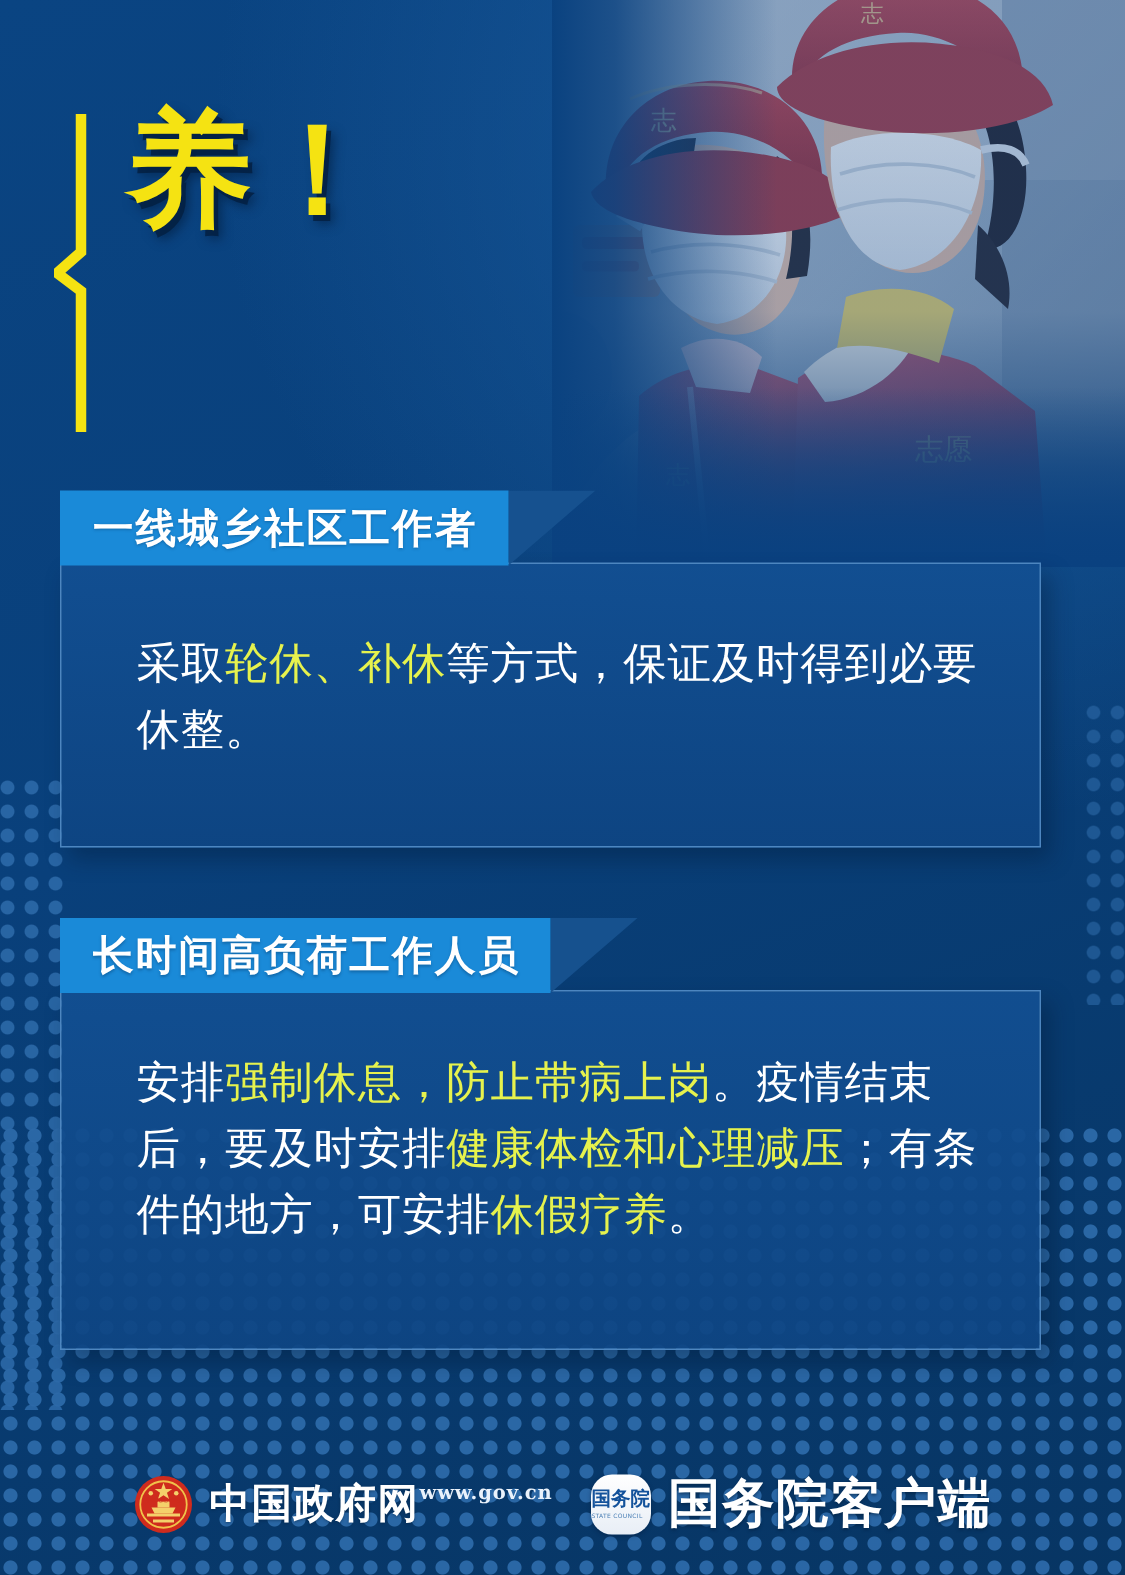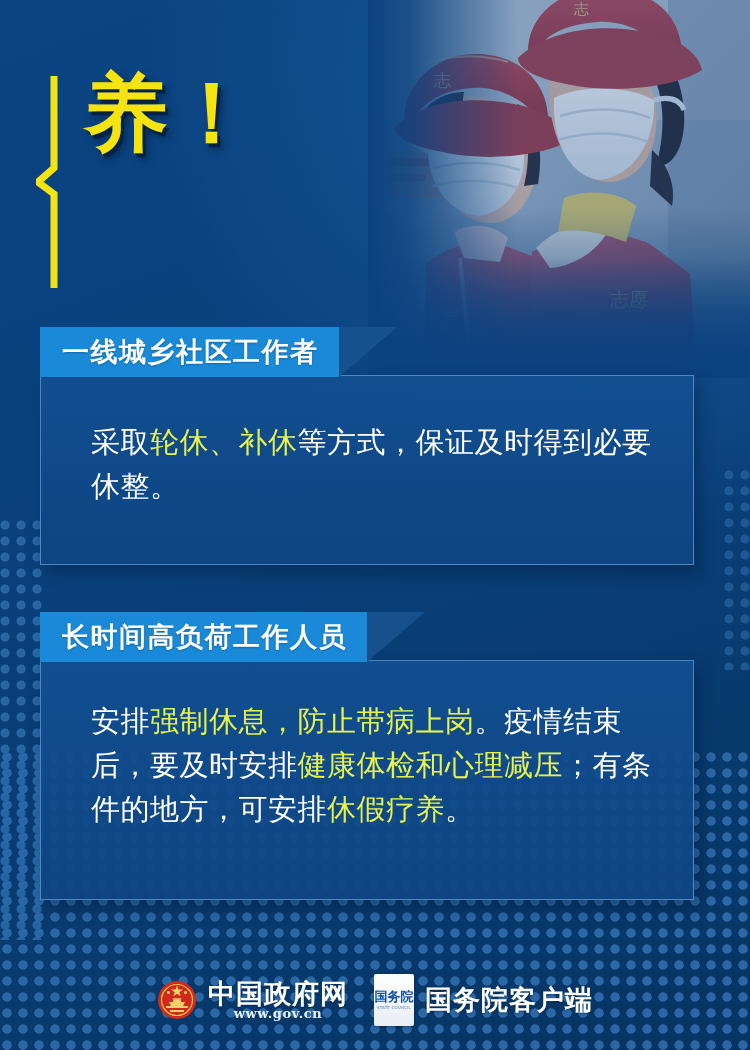--- a/index.html
+++ b/index.html
@@ -132,41 +132,41 @@
   #card-2 .card-body { height:240px; padding:38px 26px 0 50px; }
 
   
   .footer {
     position:absolute; left:0; right:0; bottom:24px;
     display:flex; align-items:center; justify-content:center; gap:26px;
   }
   .f-group { display:flex; align-items:center; gap:11px; }
   .emblem { width:40px; height:40px; flex:0 0 auto; }
   .emblem svg { display:block; }
-  .gov-text { display:flex; flex-direction:column; line-height:1;align-items:center; }
+  .gov-text { display:flex; flex-direction:row; line-height:1; }
   .gov-name {
     font-weight:bold; font-size:27px; color:#ffffff; letter-spacing:1px;
     text-shadow:0 1px 2px rgba(0,30,60,.5);
   }
   .gov-url {
     font-family:"DejaVu Serif","Liberation Serif",serif;
     font-weight:bold;
     font-size:13px; color:#eaf2fb; letter-spacing:.6px; margin-top:0;
   }
   .app-icon {
-    width:40px; height:52px; border-radius:2px;
+    width:40px; height:40px; border-radius:14px;
     background:linear-gradient(180deg,#ffffff 0%,#e8eef6 100%);
-    display:flex; flex-direction:column; align-items:center; justify-content:center;
+    display:flex; flex-direction:column; justify-content:center;
     flex:0 0 auto;
     box-shadow:0 1px 3px rgba(0,20,50,.4);
   }
   .app-icon-cn { font-size:13px; font-weight:bold; color:#13529b; line-height:1; letter-spacing:0; }
   .app-icon-en { font-size:4px; color:#4a7fb5; margin-top:2px; letter-spacing:.2px; }
   .app-name {
-    font-weight:bold; font-size:27px; color:#ffffff; letter-spacing:1px;
+    font-weight:bold; font-size:35px; color:#ffffff; letter-spacing:1px;
     text-shadow:0 1px 2px rgba(0,30,60,.5);
   }
 </style>
 </head>
 <body>
 
 <div id="poster">
 
   <div class="photo-wrap">
     <div class="photo">

